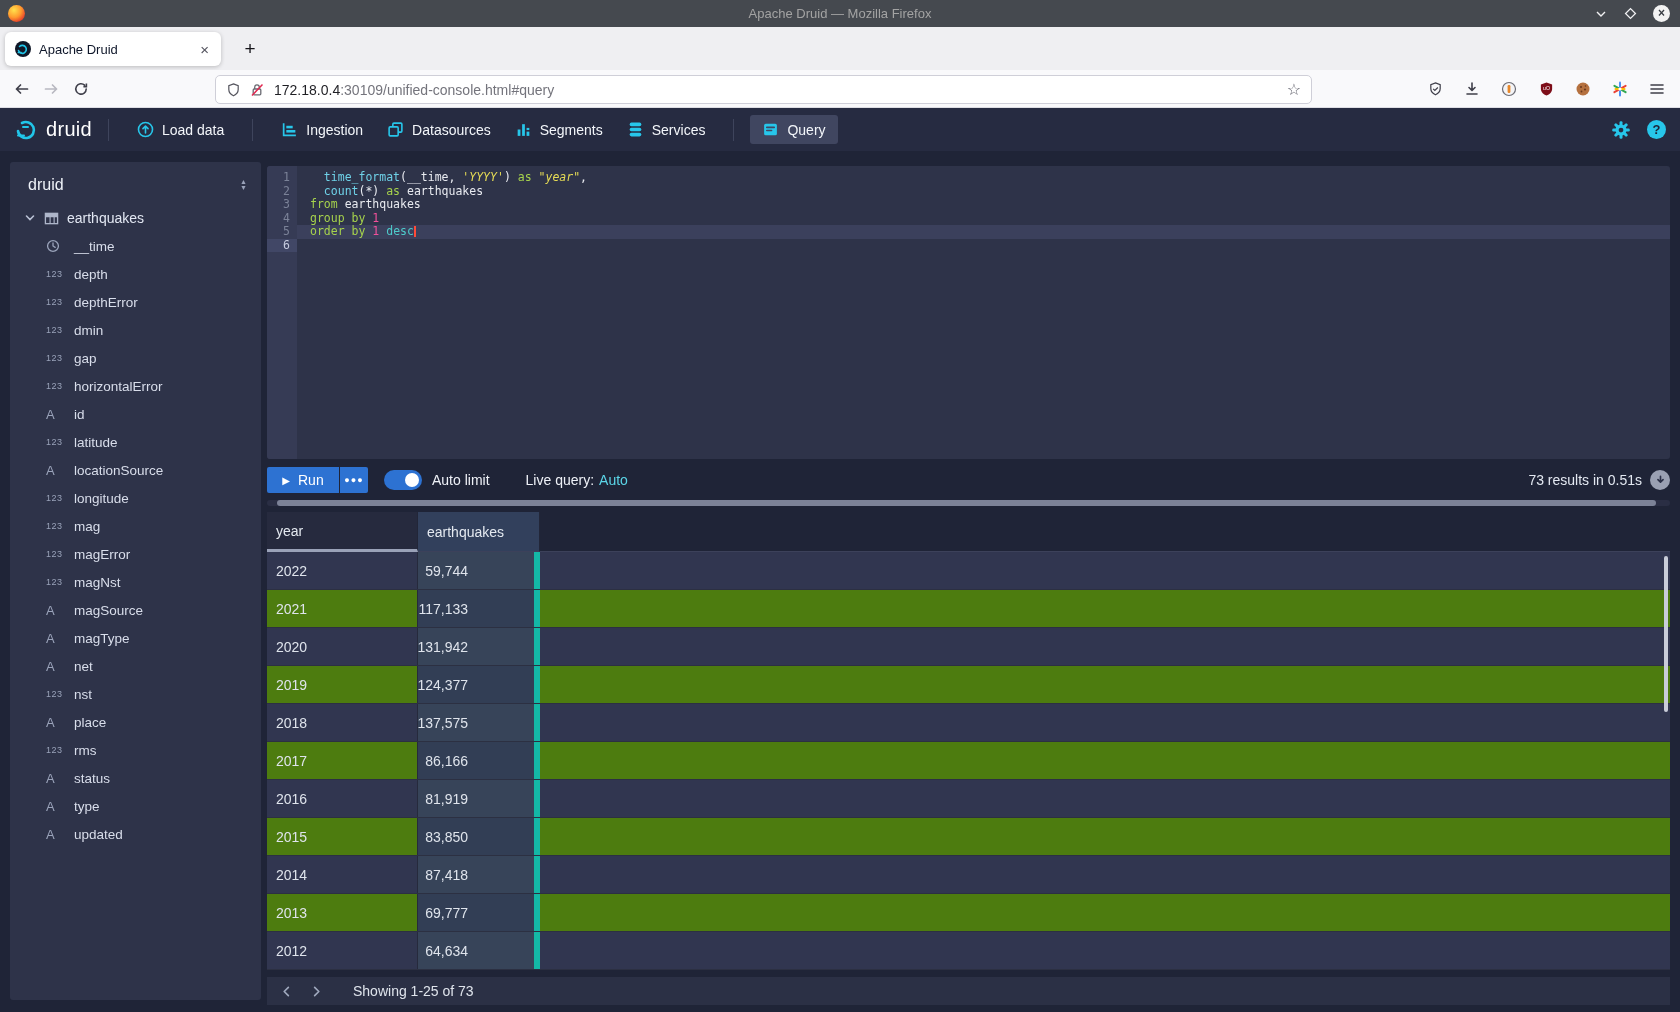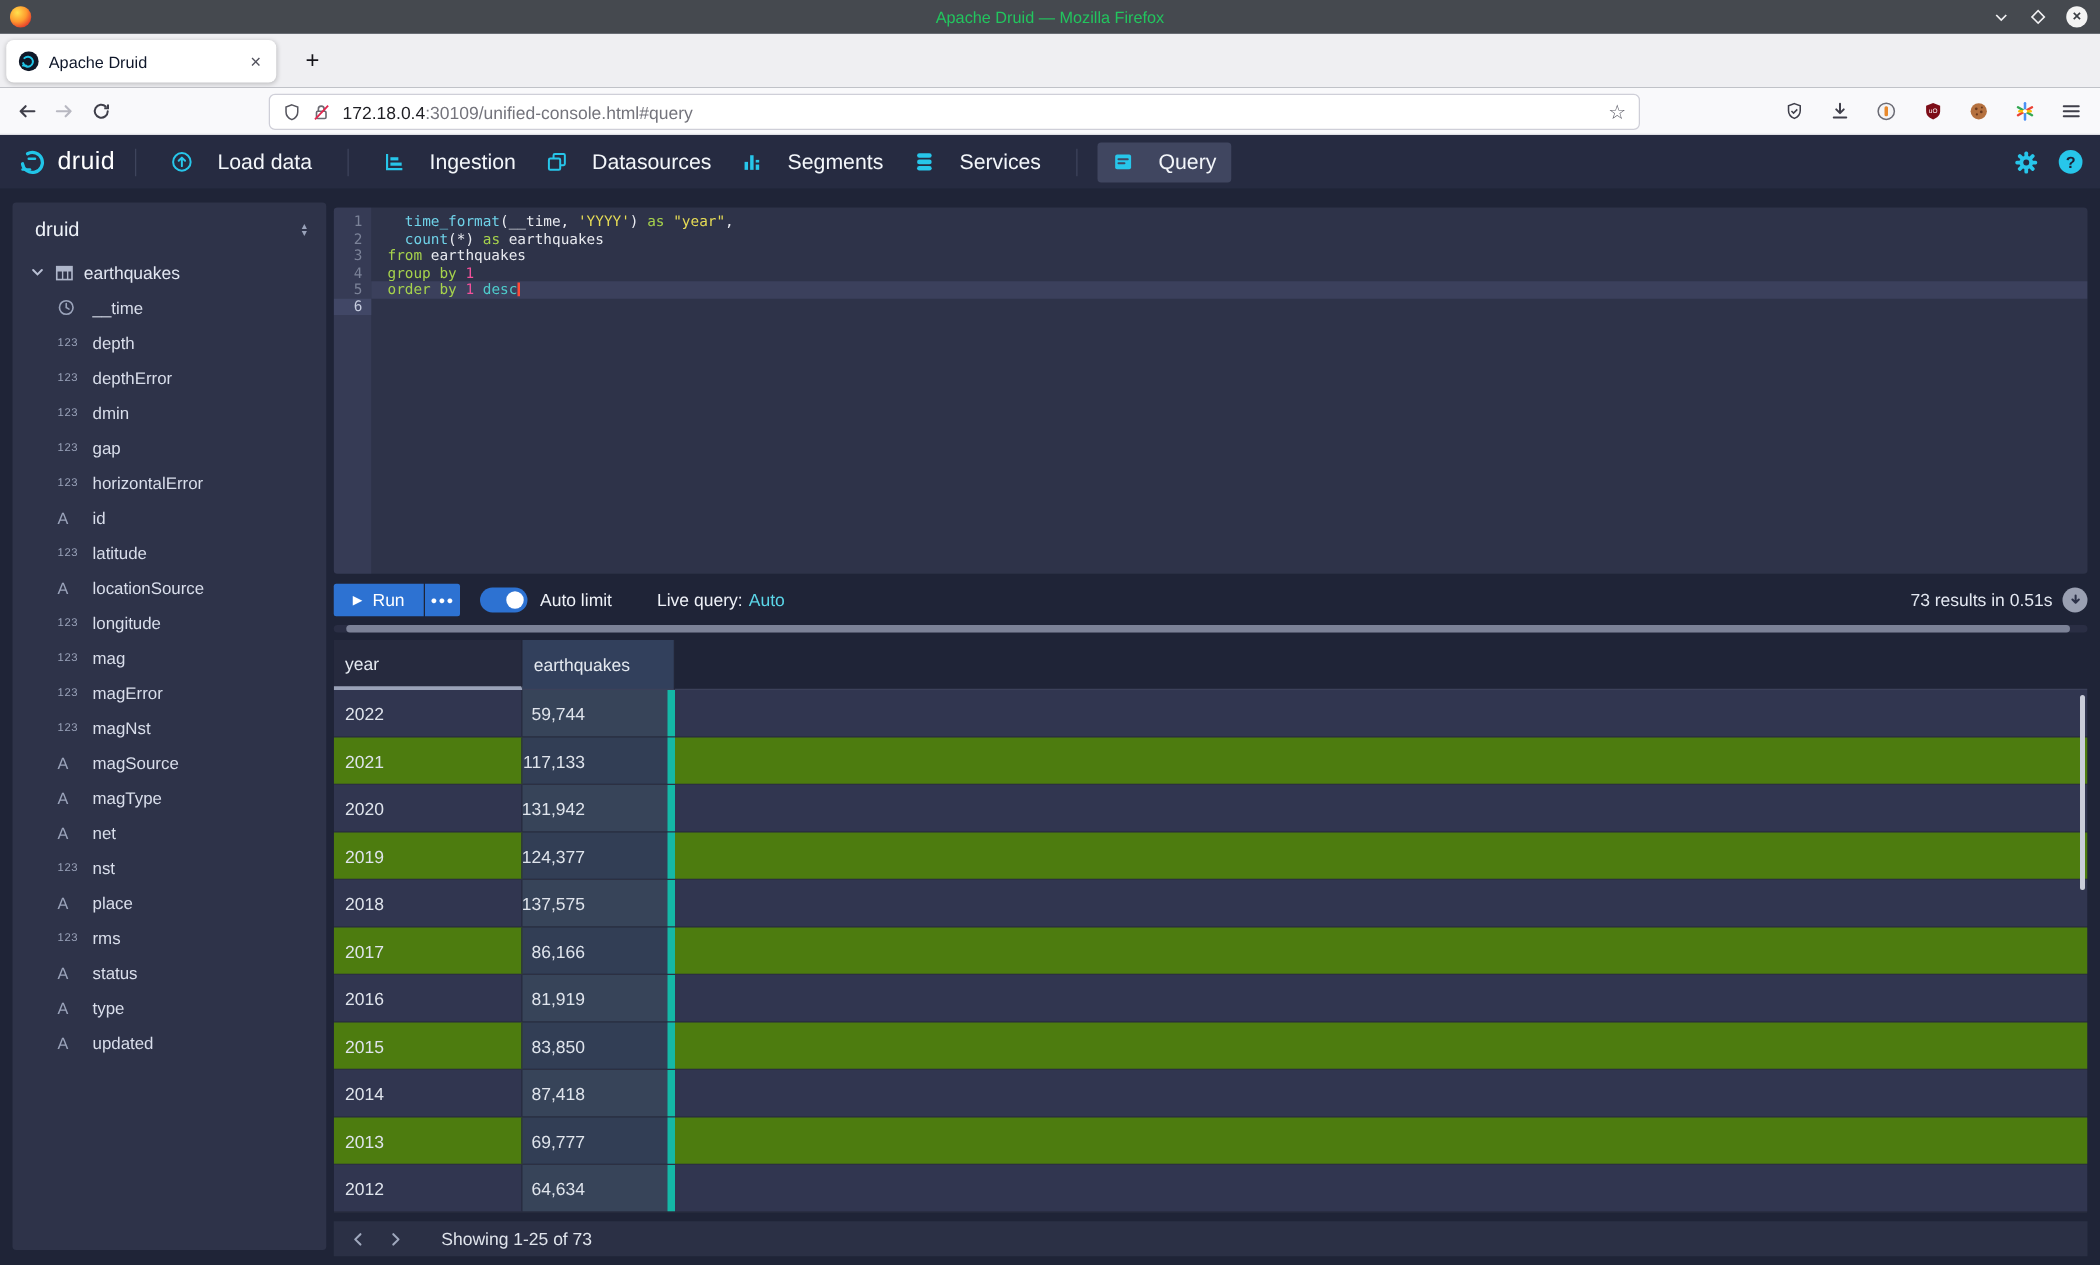--- a/index.html
+++ b/index.html
@@ -8,21 +8,21 @@
     width:1680px; height:1012px; overflow:hidden; position:relative;
     font-family:"Liberation Sans", sans-serif; background:#1f2437;
   }
   svg { display:block; }
 
   
   .titlebar { position:absolute; left:0; top:0; width:1680px; height:27px; background:#45494f;
     display:flex; align-items:center; }
   .ff-ball { width:17px; height:17px; border-radius:50%; margin-left:8px;
     background:radial-gradient(circle at 35% 30%, #ffe14d, #ff9a2e 45%, #e8452c 75%, #b5321f); }
-  .win-title { position:absolute; left:0; right:0; text-align:center; color:#22c55e; font-size:13px; }
+  .win-title { position:absolute; left:0; right:0; text-align:center; color:#a3a3a3; font-size:13px; }
   .win-btns { position:absolute; right:10px; top:0; height:27px; display:flex; align-items:center; gap:16px; }
   .win-close { width:17px; height:17px; border-radius:50%; background:#f3f3f3; color:#3a3e44;
     font-size:12px; line-height:16px; text-align:center; font-weight:bold; }
 
   .tabbar { position:absolute; left:0; top:27px; width:1680px; height:43px; background:#efeff2; }
   .tab { position:absolute; left:5px; top:5px; width:216px; height:34px; background:#ffffff;
     border-radius:6px; box-shadow:0 1px 4px rgba(0,0,0,.22); display:flex; align-items:center; padding:0 10px; }
   .tab-title { flex:1; font-size:13px; color:#0f172a; margin-left:8px; white-space:nowrap; overflow:hidden; }
   .tab-close { color:#53535e; font-size:15px; padding:0 2px; }
   .newtab { position:absolute; left:236px; top:8px; width:28px; height:28px; border-radius:4px;
@@ -38,21 +38,21 @@
   .url-text b { color:#1f1f24; font-weight:normal; }
   .url-star { margin-left:auto; font-size:16px; color:#5b5b66; }
   .tb-right { position:absolute; right:8px; top:0; height:38px; display:flex; align-items:center; gap:7px; }
 
   
   .dnav { position:absolute; left:0; top:108px; width:1680px; height:43px; background:#262b41;
     display:flex; align-items:center; padding:0 14px; }
   .dlogo { display:flex; align-items:center; gap:6px; }
   .dlogo-word { color:#ffffff; font-size:20px; letter-spacing:.3px; }
   .dnav-sep { width:1px; height:22px; background:#3e445c; margin:0 16px; }
-  .dnav-item { display:flex; align-items:center; gap:20px; color:#f3f6fa; font-size:17px;
+  .dnav-item { display:flex; align-items:flex-end; gap:8px; color:#f3f6fa; font-size:14px;
     padding:6px 12px; border-radius:3px; }
   .dnav-item.active { background:#404660; }
   .dnav-right { margin-left:auto; display:flex; align-items:center; gap:16px; }
   .help-circle { width:19px; height:19px; border-radius:50%; background:#27c6ea; color:#1d2235;
     font-weight:bold; font-size:13px; text-align:center; line-height:19px; }
 
   
   .page { position:absolute; left:0; top:151px; width:1680px; height:861px; background:#1f2437; }
 
   
@@ -72,21 +72,21 @@
   
   .editor { position:absolute; left:267px; top:15px; width:1403px; height:293px; background:#2e3349;
     border-radius:3px; display:flex; overflow:hidden;
     font-family:"DejaVu Sans Mono", monospace; font-size:11.5px; }
   .gutter { width:30px; background:#363b55; padding-top:5px; flex:none; }
   .gut-line { height:13.5px; line-height:13.5px; text-align:right; padding-right:7px; color:#7b8298; }
   .gut-line.active { background:#414766; color:#c6ccdf; }
   .code { flex:1; padding-top:5px; position:relative; }
   .code-line { height:13.5px; line-height:13.5px; padding-left:13px; white-space:pre; color:#e8eaf0; }
   .code-line.active { background:#3b405c; }
-  .tk-kw { color:#a6d24c; } .tk-fn { color:#6fd2e8; } .tk-str { color:#e6dc55; }
+  .tk-kw { color:#a6d24c; } .tk-fn { color:#6fd2e8; } .tk-str { color:#e6dc55;font-style:italic; }
   .tk-num { color:#f2509b; } .tk-kw2 { color:#4ecbcb; } .tk-pl { color:#e8eaf0; }
   .cursor { display:inline-block; width:2px; height:11px; background:#ff4b38; vertical-align:-2px; }
 
   
   .runbar { position:absolute; left:267px; top:316px; width:1403px; height:26px;
     display:flex; align-items:center; }
   .btn-blue { background:#2d72d2; color:#ffffff; height:26px; display:flex; align-items:center;
     justify-content:center; font-size:14px; }
   .btn-run { width:72px; border-radius:2px 0 0 2px; gap:8px; }
   .btn-more { width:28px; margin-left:1px; border-radius:0 2px 2px 0; font-size:9px; letter-spacing:1px; }

